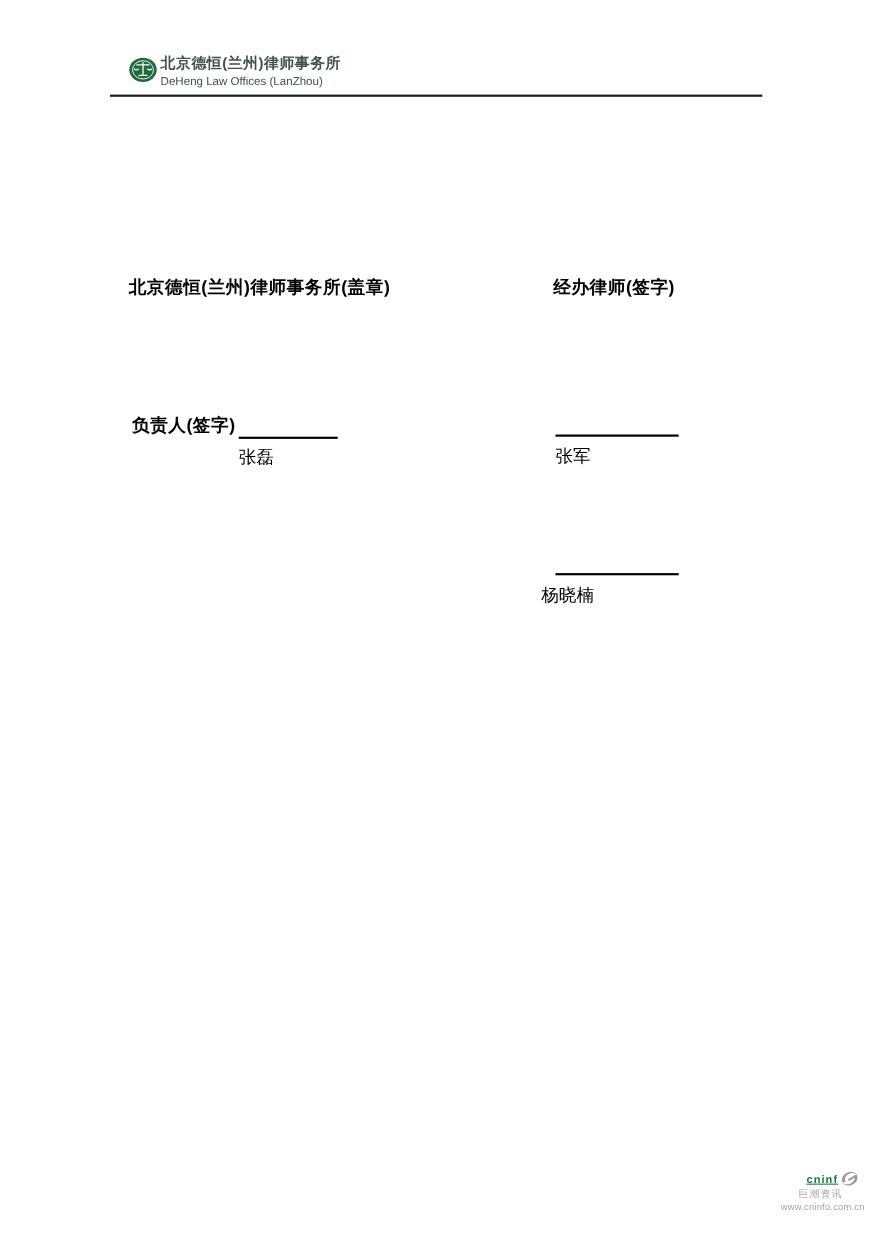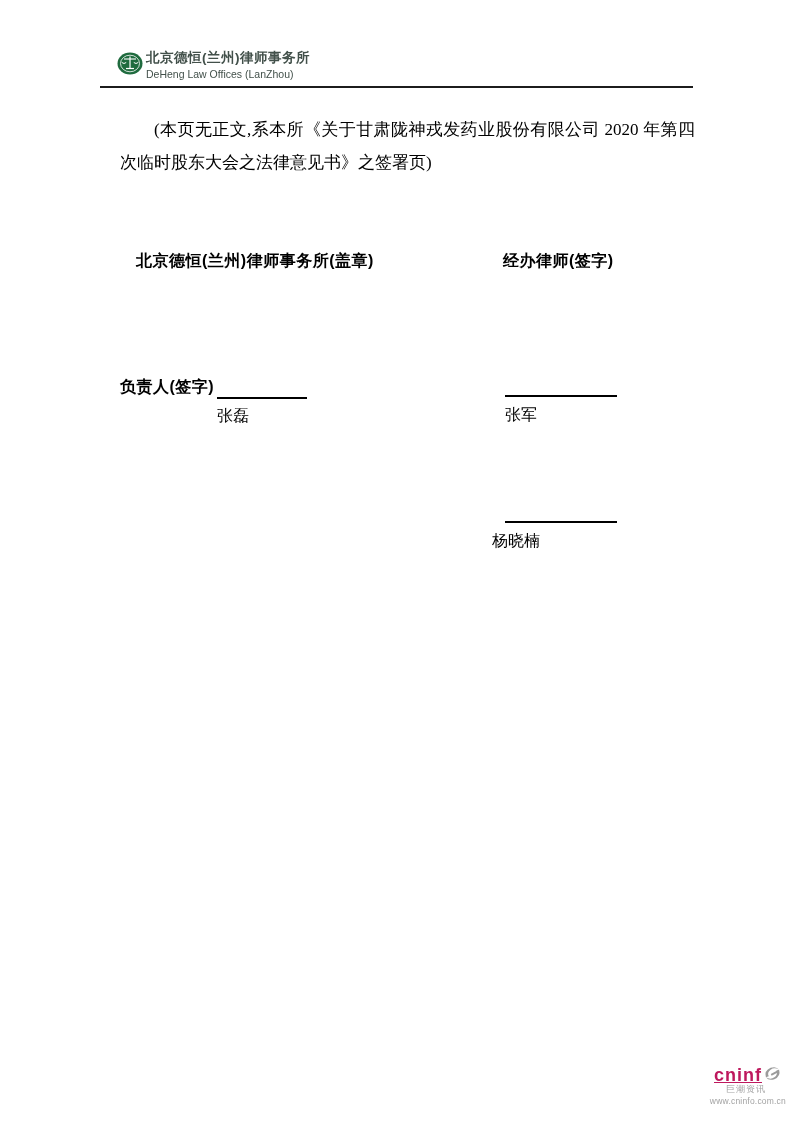--- a/index.html
+++ b/index.html
@@ -74,21 +74,21 @@
     margin: 0;
   }
   .label {
     position: absolute;
     font-family: "Liberation Sans", "DejaVu Sans", sans-serif;
     font-weight: bold;
     font-size: 16px;
     letter-spacing: 0.5px;
     white-space: nowrap;
   }
-  .firm-seal-label   { left: 136px; top: 251px; }
+  .firm-seal-label   { left: 117px; top: 251px; }
   .handling-label    { left: 503px; top: 251px; }
   .principal-label   { left: 120px; top: 377px; }
 
   .sig-line {
     position: absolute;
     height: 0;
     border-top: 2px solid #000000;
   }
   .line-principal { left: 217px; top: 397px; width: 90px;  }
   .line-lawyer1   { left: 505px; top: 395px; width: 112px; }
@@ -122,23 +122,23 @@
     font-family: "Liberation Sans", "DejaVu Sans", sans-serif;
     text-align: right;
   }
   .wm-brand-row {
     display: flex;
     justify-content: flex-end;
     align-items: center;
     margin-right: 6px;
   }
   .wm-brand {
-    font-size: 18px;
-    font-weight: bold;
-    color: #be185d;
+    font-size: 10px;
+    font-weight: bold;
+    color: #15803d;
     letter-spacing: 1px;
     line-height: 1;
     text-decoration: underline;
   }
   .wm-swirl {
     width: 19px;
     height: 17px;
     margin-left: 1px;
     margin-top: -3px;
   }
@@ -172,21 +172,20 @@
   </svg>
 
   <div class="firm-block">
     <div class="firm-cn">北京德恒(兰州)律师事务所</div>
     <div class="firm-en">DeHeng Law Offices (LanZhou)</div>
   </div>
 
 
   <div class="header-rule"></div>
 
-  <p class="body-para">(本页无正文,系本所《关于甘肃陇神戎发药业股份有限公司 2020 年第四次临时股东大会之法律意见书》之签署页)</p>
 
   <div class="label firm-seal-label">北京德恒(兰州)律师事务所(盖章)</div>
   <div class="label handling-label">经办律师(签字)</div>
   <div class="label principal-label">负责人(签字)</div>
 
   <div class="sig-line line-principal"></div>
   <div class="sig-line line-lawyer1"></div>
   <div class="sig-line line-lawyer2"></div>
 
   <div class="sig-name name-principal">张磊</div>

